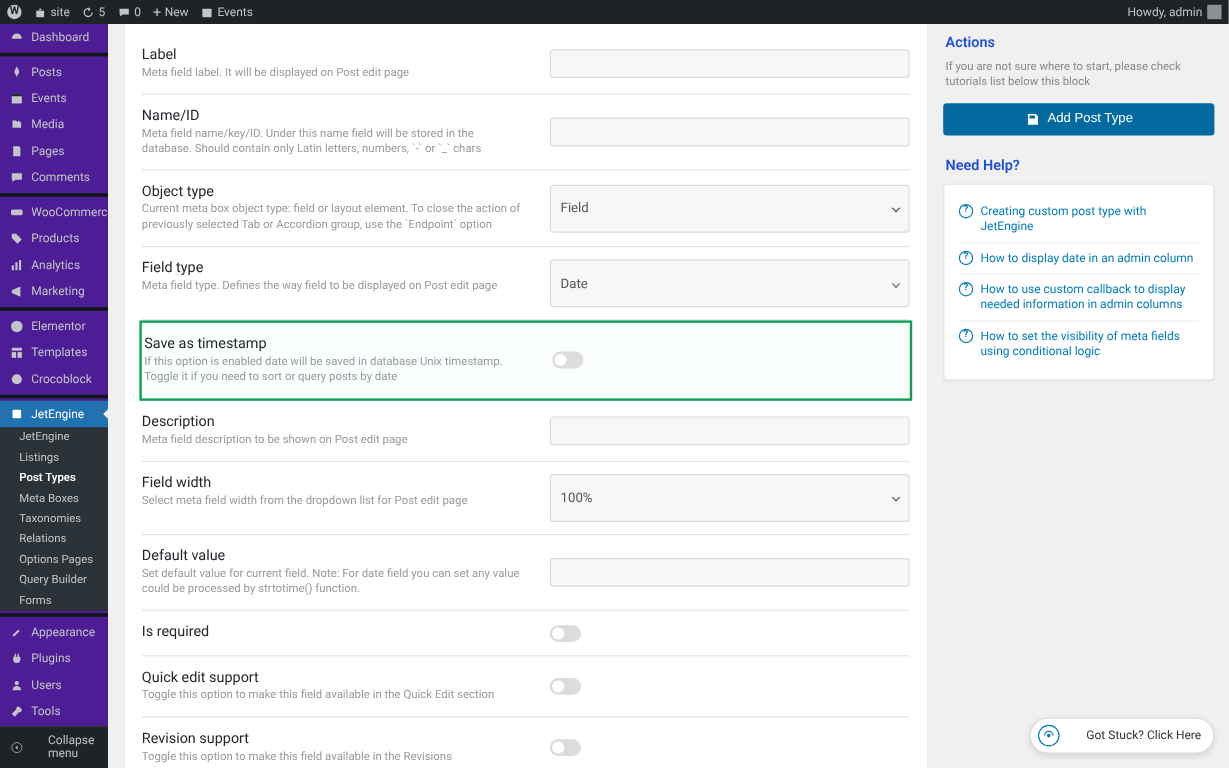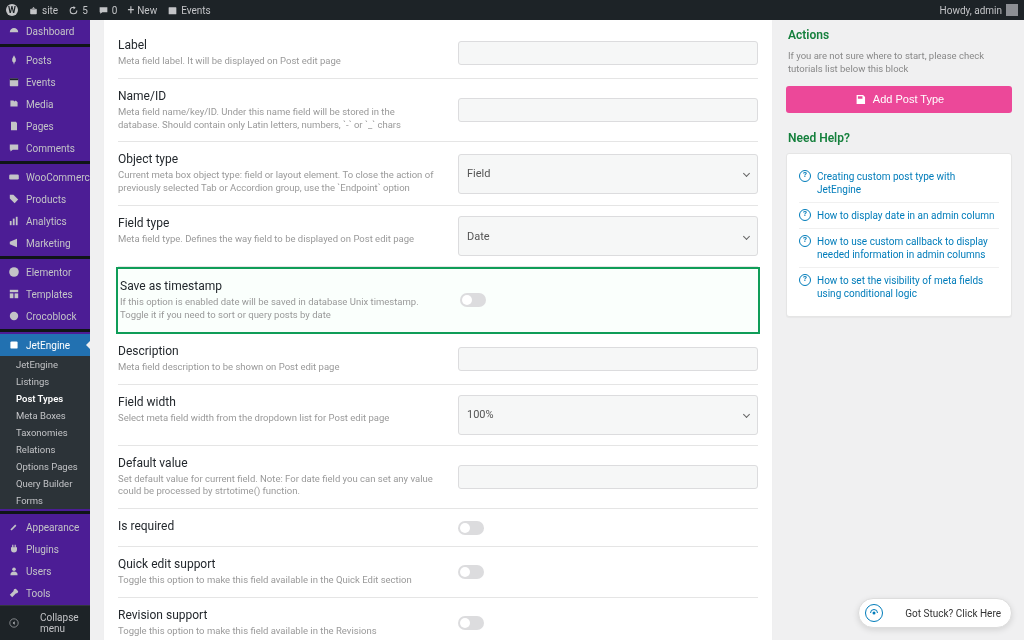--- a/index.html
+++ b/index.html
@@ -32,23 +32,23 @@
 .field-control-col { flex: 1; display: flex; align-items: center; }
 .field-title { color: #23282d; font-size: 12px; margin-bottom: 3px; }
 .field-desc { color: #999; font-size: 9.5px; line-height: 1.35; }
 .input-text { width: 100%; background: #f6f7f7; border: 1px solid #dcdcde; border-radius: 3px; height: 24px; padding: 0 8px; font-size: 11px; }
 .select-box { width: 100%; background: #f6f7f7; border: 1px solid #dcdcde; border-radius: 3px; height: 40px; padding: 0 8px; font-size: 11px; display: flex; align-items: center; justify-content: space-between; color: #555; cursor: pointer; }
 .toggle { width: 26px; height: 14px; border-radius: 7px; background: #dcdcde; position: relative; cursor: pointer; }
 .toggle::after { content: ''; position: absolute; left: 2px; top: 2px; width: 10px; height: 10px; border-radius: 50%; background: #fff; }
 
 .sidebar { width: 226px; flex-shrink: 0; padding-top: 8px; }
 .sidebar-section { background: #fff; border: 1px solid #e5e5e5; border-radius: 3px; margin-bottom: 12px; padding: 10px 12px; box-shadow: 0 1px 1px rgba(0,0,0,.04); }
-.sidebar-heading { font-size: 12px; font-weight: 600; color: #15803d; margin-bottom: 8px; }
+.sidebar-heading { font-size: 12px; font-weight: 600; color: #1d4ed8; margin-bottom: 8px; }
 .sidebar-sub { font-size: 9.5px; color: #888; margin-bottom: 10px; line-height: 1.35; }
-.btn-primary { width: 100%; background: #ec4899; color: #fff; border: none; border-radius: 3px; padding: 7px; font-size: 11px; cursor: pointer; display: flex; align-items: center; justify-content: center; gap: 6px; }
+.btn-primary { width: 100%; background: #0369a1; color: #fff; border: none; border-radius: 3px; padding: 7px; font-size: 11px; cursor: pointer; display: flex; align-items: center; justify-content: center; gap: 6px; }
 .help-links { list-style: none; }
 .help-link { display: flex; gap: 6px; padding: 6px 0; border-top: 1px solid #f0f0f0; font-size: 10px; color: #007cba; cursor: pointer; line-height: 1.3; }
 .help-link:first-child { border-top: none; }
 .help-icon { color: #007cba; flex-shrink: 0; width: 12px; height: 12px; border: 1.5px solid currentColor; border-radius: 50%; display: flex; align-items: center; justify-content: center; font-size: 8px; font-weight: bold; }
 
 .stuck-widget { position: absolute; right: 12px; bottom: 12px; background: #fff; border: 1px solid #ddd; border-radius: 20px; padding: 5px 10px 5px 6px; display: flex; align-items: center; gap: 22px; font-size: 10px; color: #333; box-shadow: 0 2px 6px rgba(0,0,0,0.12); cursor: pointer; }
 .stuck-icon { width: 18px; height: 18px; border-radius: 50%; background: #fff; border: 1.5px solid #007cba; display: flex; align-items: center; justify-content: center; color: #007cba; }
 .chev { border: solid #666; border-width: 0 1px 1px 0; display: inline-block; padding: 2px; transform: rotate(45deg); }
 .wp-logo-bg { width: 12px; height: 12px; border-radius: 50%; background: #c3c4c7; color:#1d2327; display:flex; align-items:center; justify-content:center; font-weight:bold; font-size:9px; }
 </style>

